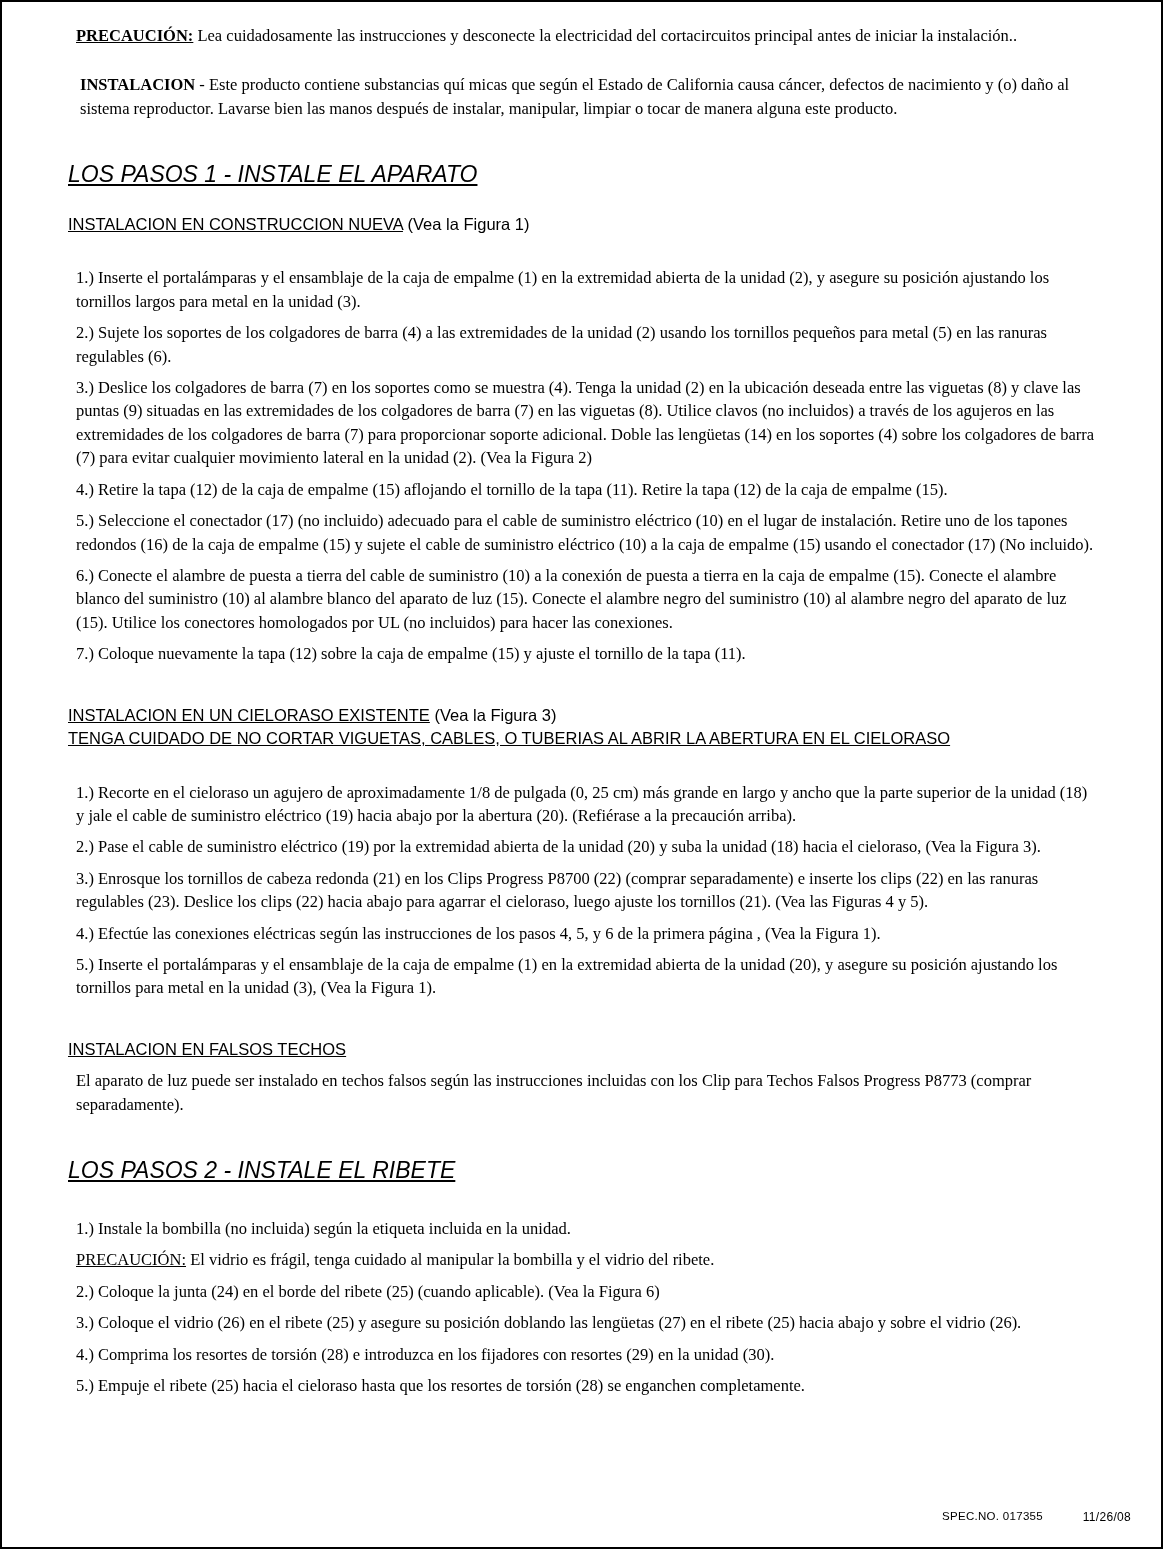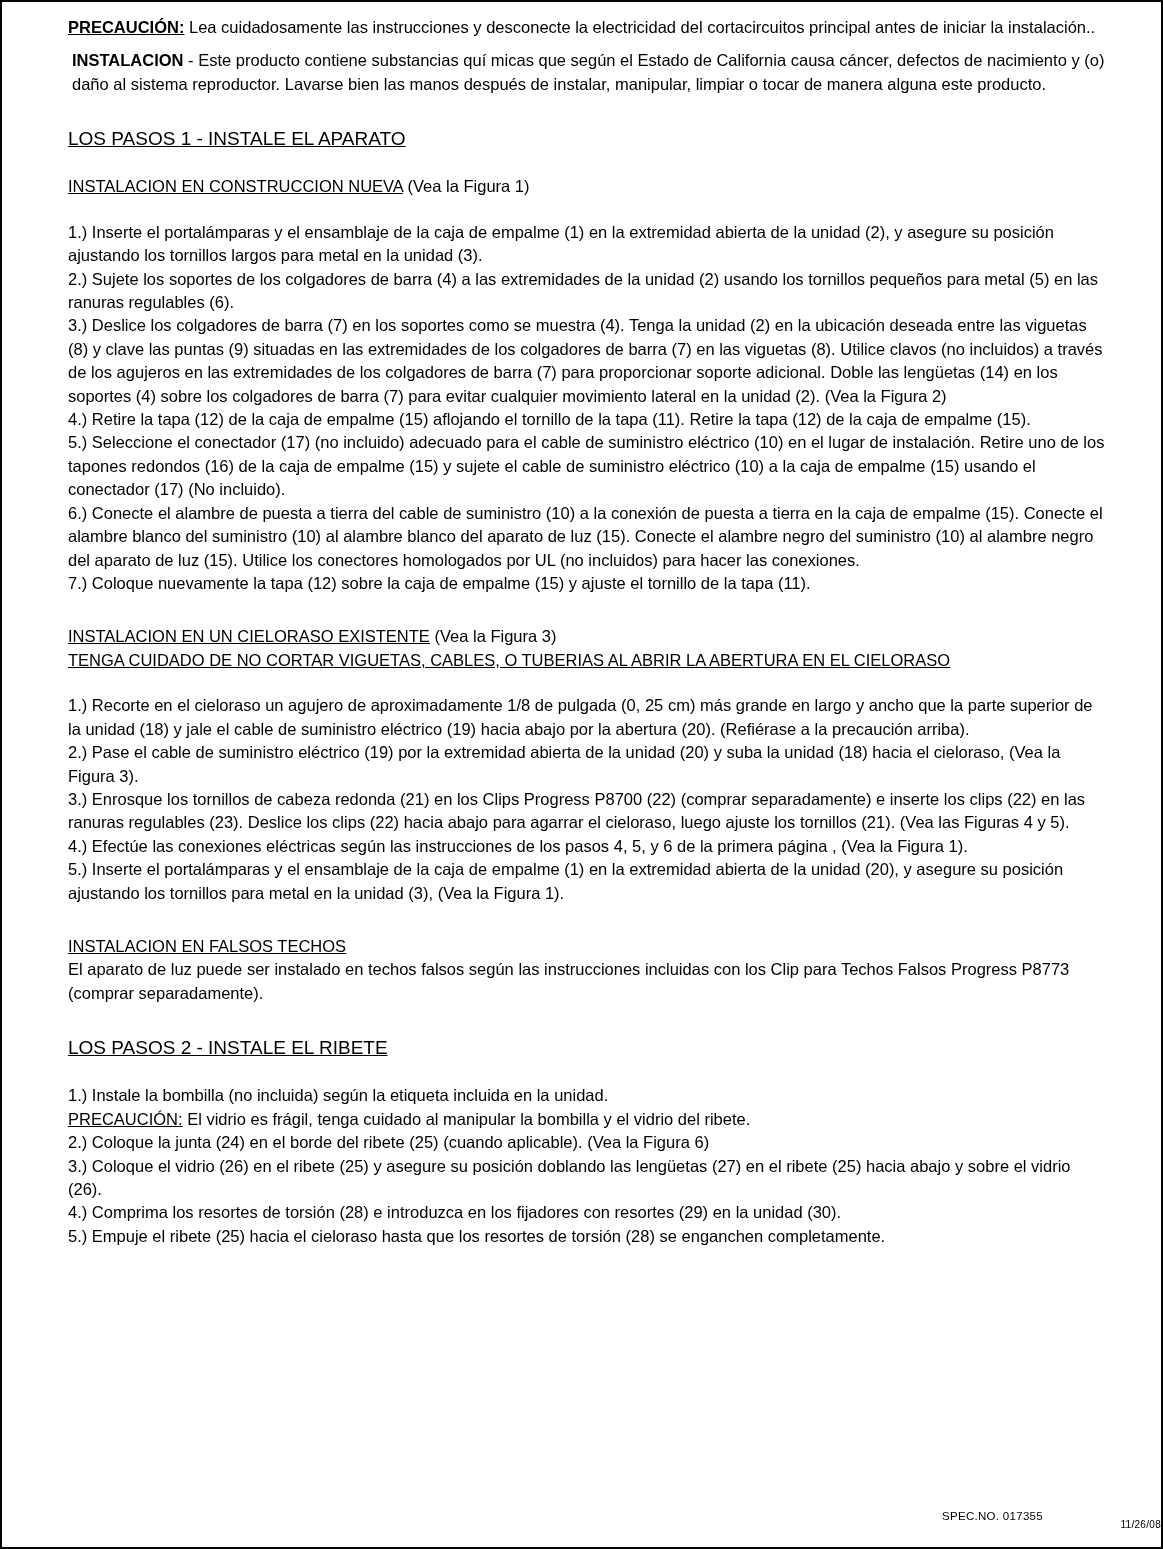--- a/index.html
+++ b/index.html
@@ -20,38 +20,40 @@
     border: 2px solid #000000;
     overflow: hidden;
   }
   .content {
     position: absolute;
     left: 66px;
     top: 14px;
     right: 56px;
   }
   p, div.para {
-    margin: 0;
+    margin: 8px;
+    font-family: Liberation Serif, serif;
   }
   .para {
     font-size: 16.5px;
     line-height: 1.42;
     text-align: left;
   }
   .u {
     text-decoration: underline;
   }
   .block-gap-sm { height: 10px; }
   .block-gap-md { height: 22px; }
   .block-gap-lg { height: 30px; }
   .heading {
-    font-size: 19px;
+    font-size: 23px;
     line-height: 1.42;
     text-decoration: underline;
     display: inline-block;
+    font-style: italic;
   }
   .subheading {
     font-size: 16.5px;
     line-height: 1.42;
   }
   .subheading .u { text-decoration: underline; }
   .footer {
     position: absolute;
     left: 0;
     right: 0;
@@ -69,25 +71,24 @@
   }
   .spec-no {
     position: absolute;
     right: 118px;
     top: 9px;
     font-size: 11.5px;
     letter-spacing: 0.3px;
   }
   .doc-date {
     position: absolute;
-    right: 0;
+    right: 30px;
     top: 9px;
-    font-size: 10px;
+    font-size: 12px;
     letter-spacing: 0.3px;
-    margin-top: 9px;
   }
   .caution-lead {
     font-weight: bold;
     text-decoration: underline;
   }
   .warning-lead {
     font-weight: bold;
   }
   .indent-first {
     padding-left: 4px;

